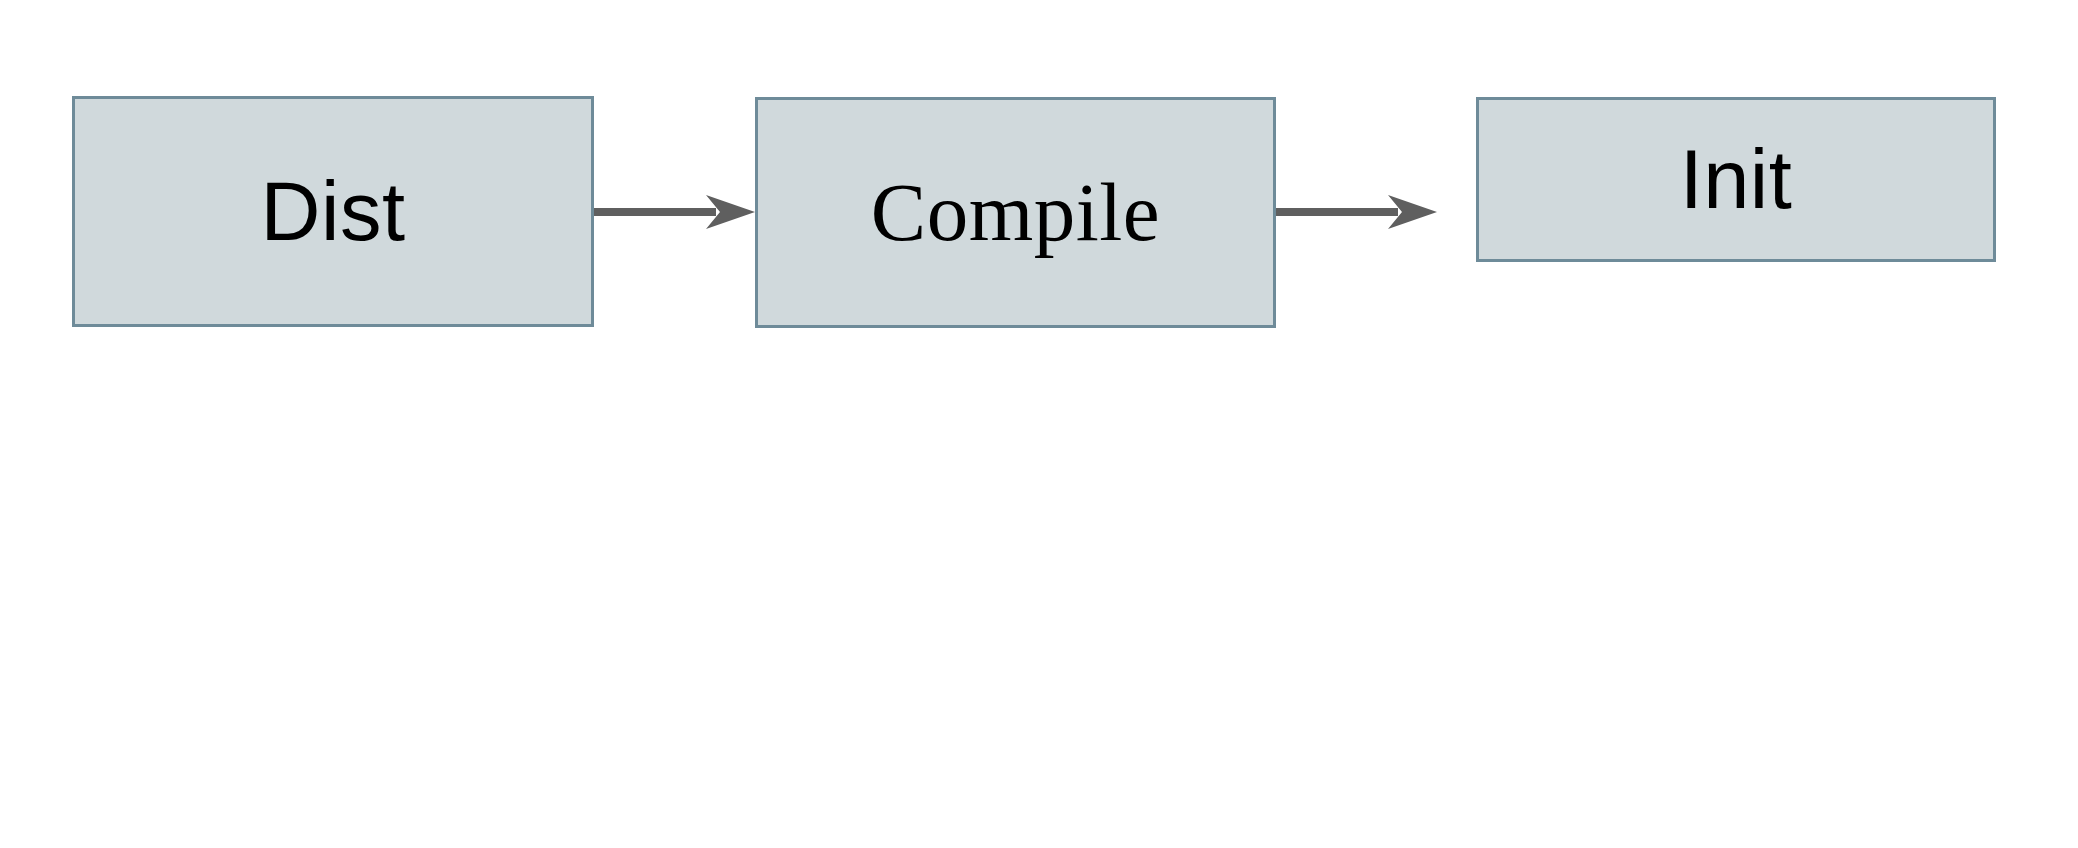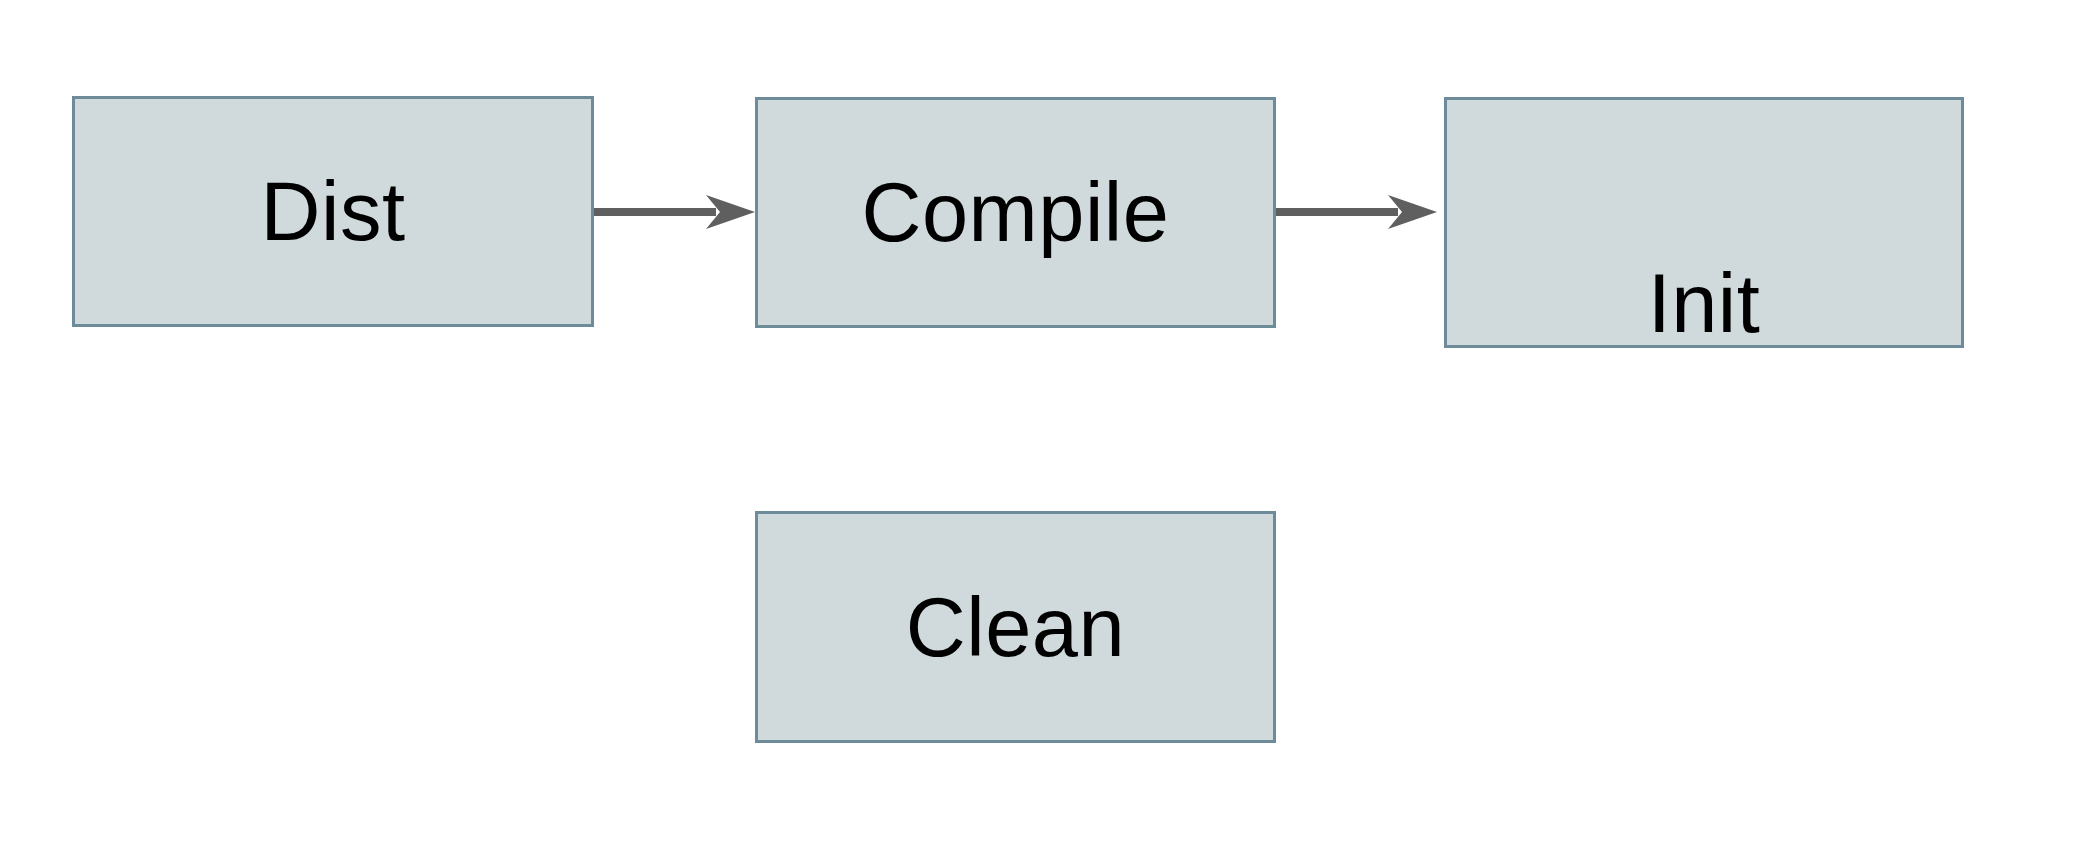--- a/index.html
+++ b/index.html
@@ -34,22 +34,22 @@
   }
   .node-label {
     font-size: 83px;
     font-weight: 400;
     color: var(--text);
     letter-spacing: 0.5px;
     line-height: 1;
     white-space: nowrap;
   }
   #node-dist    { left: 72px;   top: 96px;  width: 522px; height: 231px; }
-  #node-compile { left: 755px;  top: 97px;  width: 521px; height: 231px; }
-  #node-init    { left: 1444px; top: 97px;  width: 520px; height: 251px; align-items: flex-end; }
+  #node-compile { left: 755px;  top: 97px;  width: 521px; height: 231px; font-family: Liberation Serif, serif; }
+  #node-init    { left: 1476px; top: 97px;  width: 520px; height: 165px; }
   #node-clean   { left: 755px;  top: 511px; width: 521px; height: 232px; }
   .edge {
     position: absolute;
     color: var(--arrow);
   }
   #edge-dist-compile    { left: 594px;  top: 192px; }
   #edge-compile-init    { left: 1276px; top: 192px; }
 </style>
 </head>
 <body>
@@ -61,23 +61,20 @@
   </div>
 
   <div class="node" id="node-compile">
     <span class="node-label">Compile</span>
   </div>
 
   <div class="node" id="node-init">
     <span class="node-label">Init</span>
   </div>
 
-  <div class="node" id="node-clean">
-    <span class="node-label">Clean</span>
-  </div>
 
   <svg class="edge" id="edge-dist-compile" width="161" height="40" viewBox="0 0 161 40" aria-hidden="true">
     <path d="M0 20 H122" stroke="currentColor" stroke-width="8" fill="none"></path>
     <path d="M161 20 L112 3 L126 20 L112 37 Z" fill="currentColor"></path>
   </svg>
 
   <svg class="edge" id="edge-compile-init" width="161" height="40" viewBox="0 0 161 40" aria-hidden="true">
     <path d="M0 20 H122" stroke="currentColor" stroke-width="8" fill="none"></path>
     <path d="M161 20 L112 3 L126 20 L112 37 Z" fill="currentColor"></path>
   </svg>

